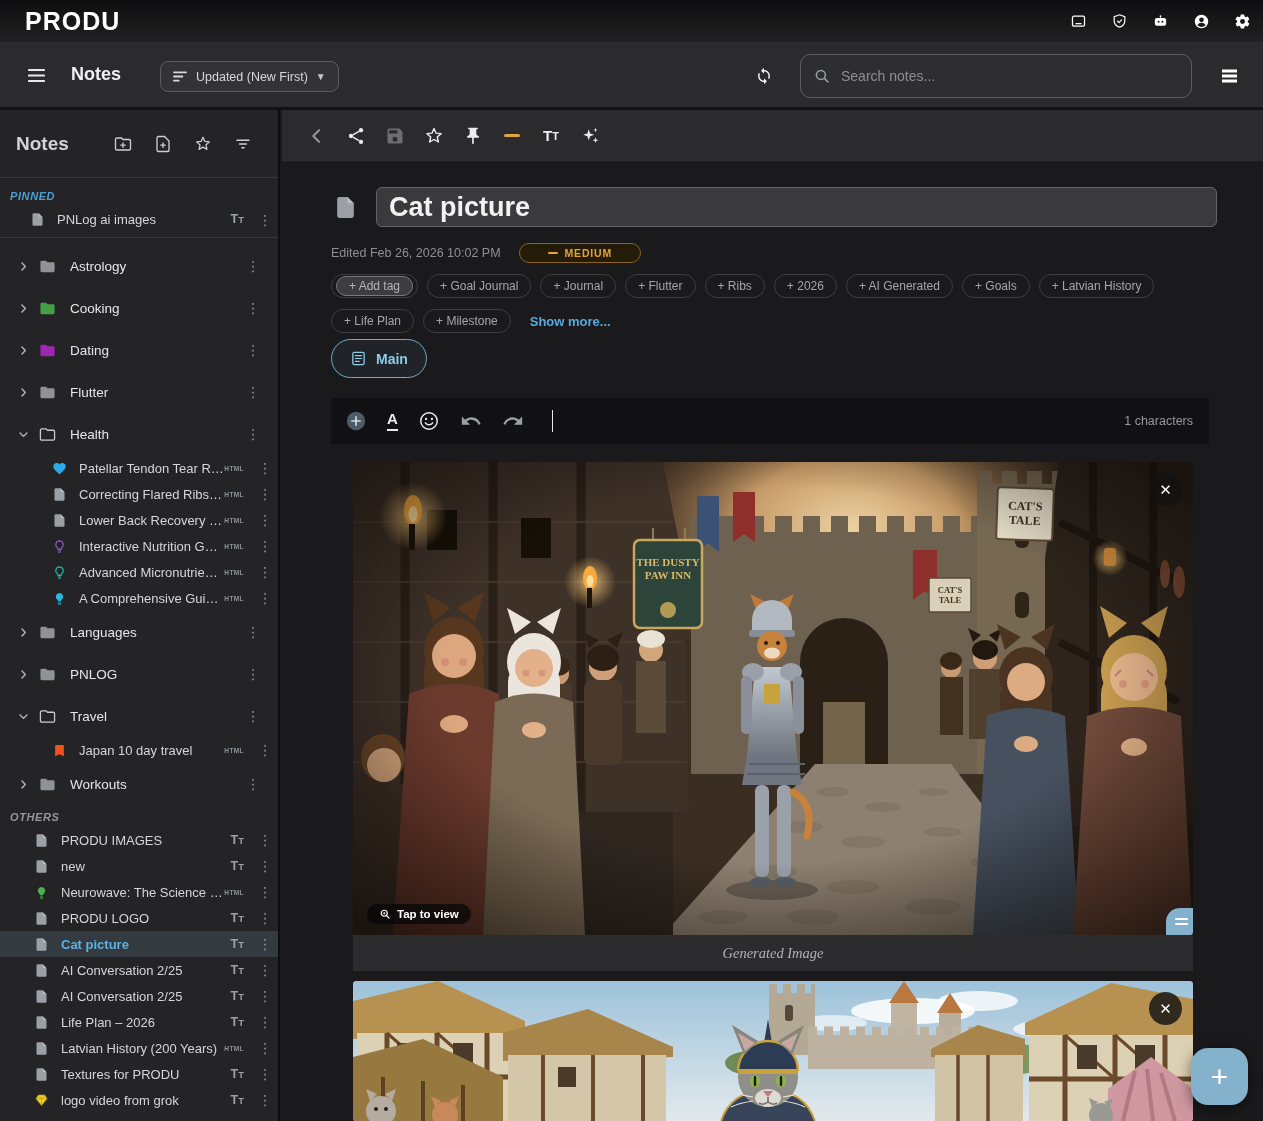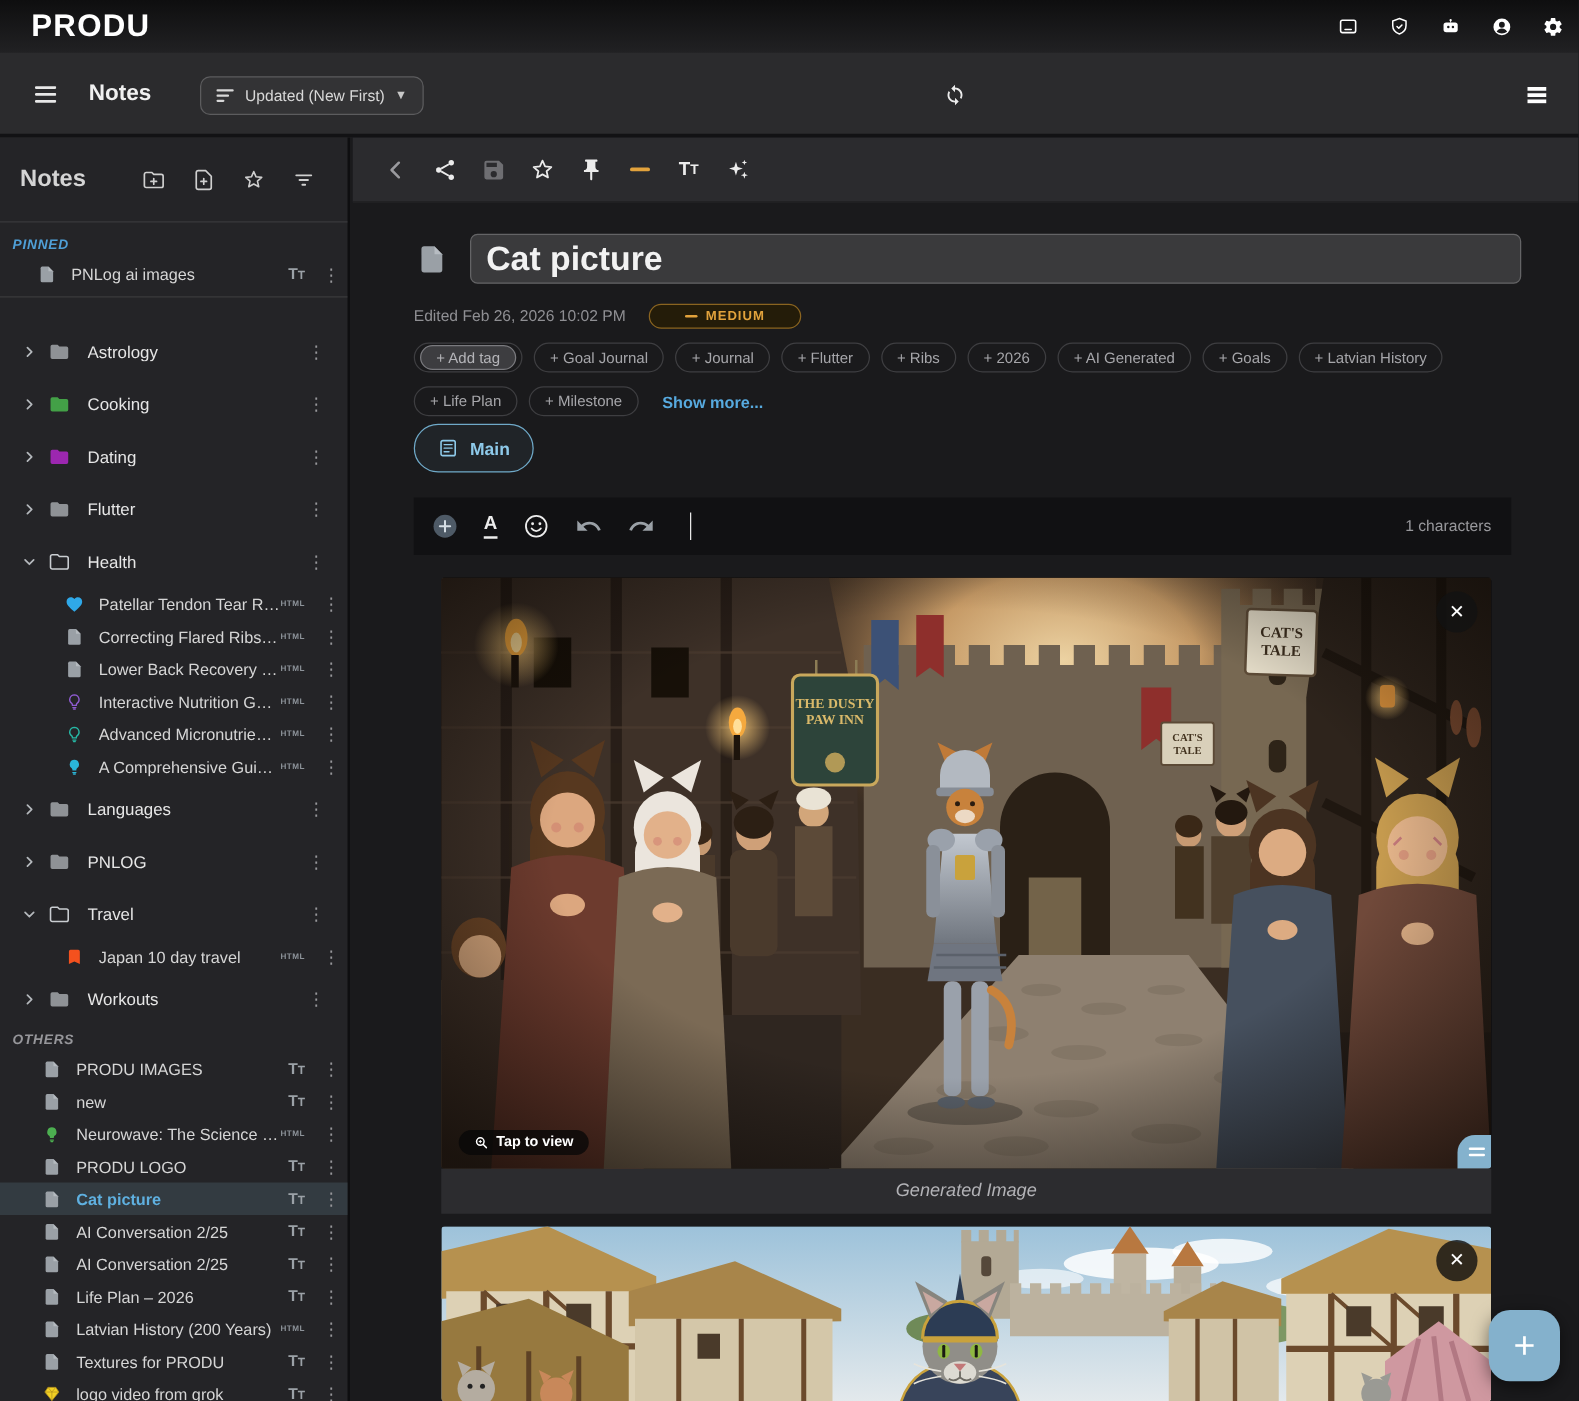--- a/index.html
+++ b/index.html
@@ -56,21 +56,21 @@
   .frow .sicon { margin-left:8px; }
   .frow .sicon svg { width:17px; height:17px; }
   .flabel { margin-left:14px; font-size:13.5px; font-weight:400; color:#e6e6e6;
     white-space:nowrap; overflow:hidden; text-overflow:ellipsis; flex:1; }
   .frow { padding-right:18px; }
   .nrow { height:26px; }
   .nrow .sicon svg { width:15px; height:15px; }
   .nlabel { margin-left:12px; font-size:13px; color:#d6d6d6; white-space:nowrap;
     overflow:hidden; text-overflow:ellipsis; flex:1; }
   .pfirst { height:32px; padding-left:30px; border-bottom:1px solid #3a3a3d;
-    padding-bottom:4px; margin-bottom:22px; }
+    padding-bottom:4px; margin-bottom:7px; }
   .sub { padding-left:52px; }
   .orow { padding-left:34px; }
   .sel { background:#333b41; }
   .sel .nlabel { color:#5fb0e0; font-weight:700; }
   .trb { font-weight:700; color:#9ba1a7; font-size:12.5px; line-height:1; margin-right:14px; }
   .trb i { font-style:normal; font-size:9.5px; }
   .htmlb { font-size:6.5px; font-weight:700; color:#8d939a; letter-spacing:.4px; margin-right:14px; }
   .dots { width:14px; text-align:center; color:#97979b; font-size:14px; line-height:1; }
 
   
@@ -144,21 +144,21 @@
   .tap-pill span { color:#fff; font-size:11.5px; font-weight:700; }
   .resize-handle { position:absolute; right:0; bottom:0; width:27px; height:27px;
     background:#84b2cd; border-radius:14px 0 0 0; display:flex; flex-direction:column;
     align-items:center; justify-content:center; gap:2.5px; cursor:nwse-resize;
     padding-left:4px; }
   .resize-handle i { display:block; width:13px; height:2.5px; background:#fff; border-radius:1px; }
 
   .img-caption { position:absolute; top:825px; left:71px; width:840px; height:36px;
     background:#2c2c2f; color:#b2b2b6; font-style:italic; font-size:14.5px;
     display:flex; align-items:center; justify-content:center;
-    font-family:Liberation Sans, sans-serif; }
+    font-family:Liberation Serif, serif; }
 
   .fab { position:absolute; right:15px; bottom:16px; width:57px; height:57px;
     border-radius:17px; background:#84b1cc; border:none; color:#fff; font-size:30px;
     font-weight:400; cursor:pointer; box-shadow:0 4px 14px rgba(0,0,0,.5); line-height:57px;
     text-align:center; font-family:"Liberation Sans", sans-serif; }
 </style>
 </head>
 <body>
 
 <div class="app">
@@ -209,20 +209,27 @@
     <button class="sort-pill">
       <svg viewBox="0 0 16 14" width="15" height="13">
           <path d="M1 2.5h13M1 7h9M1 11.5h5" stroke="#d8d8d8" stroke-width="2" stroke-linecap="round"></path>
         </svg>
       <span>Updated (New First)</span>
       <span class="caret">▼</span>
     </button>
     <span class="hb-sync"><svg viewBox="0 0 24 24">
           <path d="M12 4V1L8 5l4 4V6c3.31 0 6 2.69 6 6 0 1.01-.25 1.97-.7 2.8l1.46 1.46C19.54 15.03 20 13.57 20 12c0-4.42-3.58-8-8-8zm0 14c-3.31 0-6-2.69-6-6 0-1.01.25-1.97.7-2.8L5.24 7.74C4.46 8.97 4 10.43 4 12c0 4.42 3.58 8 8 8v3l4-4-4-4v3z" fill="#ececec"></path>
         </svg></span>
+    <div class="searchbox">
+      <svg viewBox="0 0 24 24">
+          <circle cx="10.5" cy="10.5" r="6" fill="none" stroke="#9aa0a6" stroke-width="2"></circle>
+          <path d="M15.2 15.2l4.8 4.8" stroke="#9aa0a6" stroke-width="2" stroke-linecap="round"></path>
+        </svg>
+      <input placeholder="Search notes..." style="">
+    </div>
     <span class="hb-view"><svg viewBox="0 0 17 14">
           <path d="M1 2h15M1 7h15M1 12h15" stroke="#fff" stroke-width="3"></path>
         </svg></span>
   </div>
 
   <aside class="sidebar">
     <div class="sb-head">
       <div class="sb-title">Notes</div>
       <div class="sb-icons">
         <span class="sicon-h"><svg viewBox="0 0 24 24">

